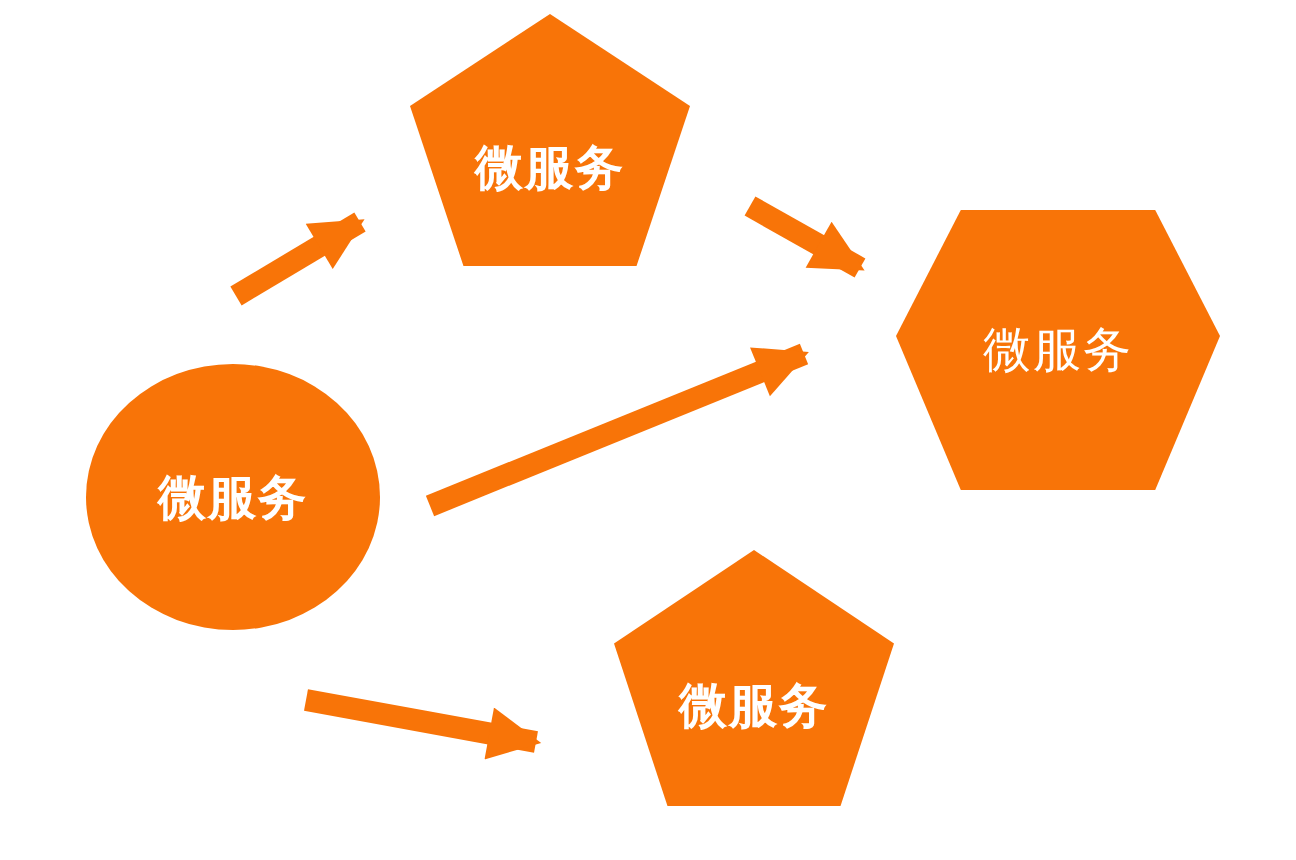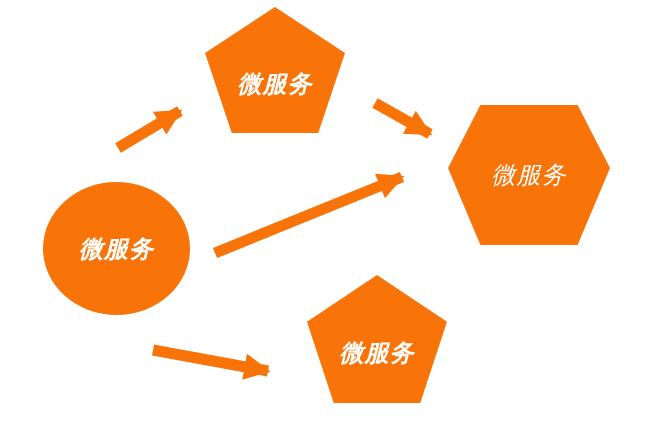--- a/index.html
+++ b/index.html
@@ -20,21 +20,20 @@
     display: flex;
     align-items: center;
     justify-content: center;
     background: var(--accent, #f87408);
     color: var(--label-color, #ffffff);
     font-size: 24px;
     font-weight: 700;
     letter-spacing: 1px;
     box-sizing: border-box;
     text-align: center;
-    font-style: italic;
   }
   .node-circle {
     left: 43px; top: 182px;
     width: 147px; height: 133px;
     border-radius: 50%;
   }
   .node-pentagon-top {
     left: 205px; top: 7px;
     width: 140px; height: 126px;
     clip-path: polygon(50% 0%, 100% 36.5%, 80.9% 100%, 19.1% 100%, 0% 36.5%);

